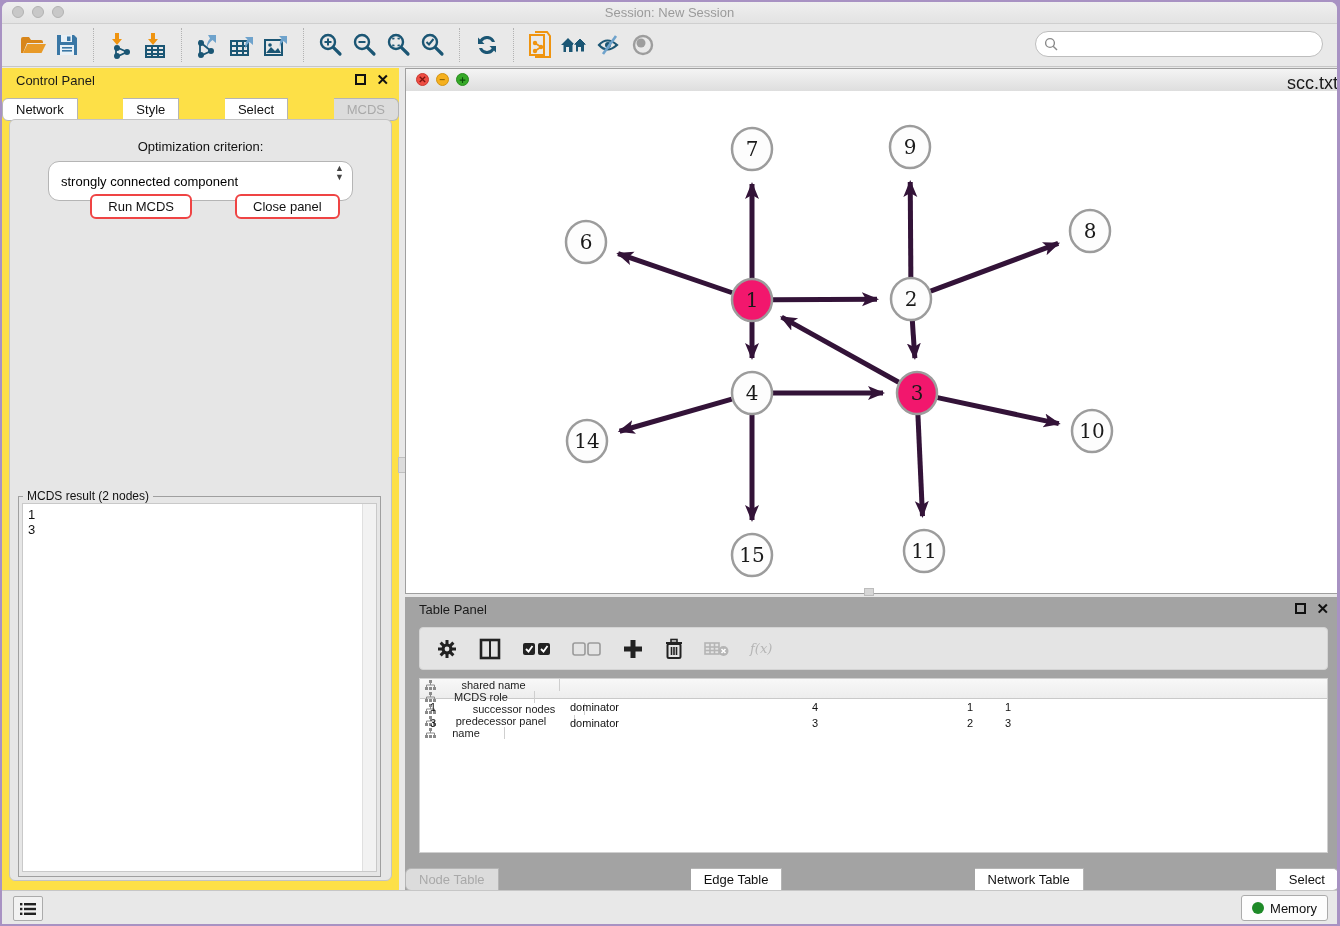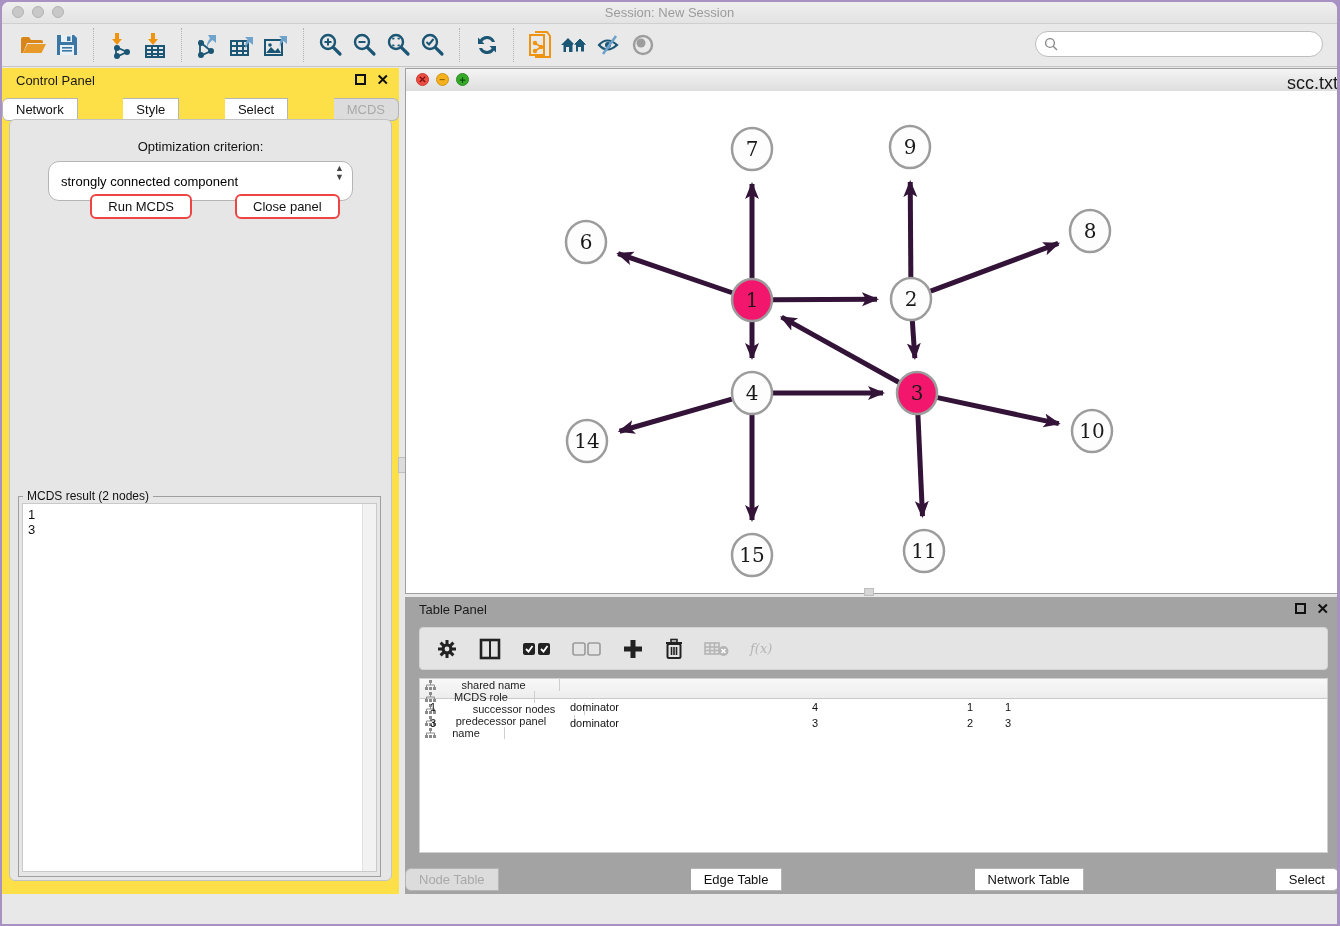--- a/index.html
+++ b/index.html
@@ -574,14 +574,32 @@
         </div>
     </div>
     <div class="seg-group tp-tabs" id="tp-tabs">
         <div class="seg active">Node Table</div>
         <div class="seg">Edge Table</div>
         <div class="seg">Network Table</div>
         <div class="seg">Select</div>
       </div>
   </div>
 
+  <div class="statusbar">
+    <div class="list-btn">
+      <svg width="16" height="14" viewBox="0 0 16 14">
+          <g fill="#222">
+            <rect x="0" y="1" width="2.4" height="2.4"></rect>
+            <rect x="4" y="1" width="12" height="2.4"></rect>
+            <rect x="0" y="5.8" width="2.4" height="2.4"></rect>
+            <rect x="4" y="5.8" width="12" height="2.4"></rect>
+            <rect x="0" y="10.6" width="2.4" height="2.4"></rect>
+            <rect x="4" y="10.6" width="12" height="2.4"></rect>
+          </g>
+        </svg>
+    </div>
+    <div class="mem-btn">
+      <div class="mem-dot"></div>
+      <span>Memory</span>
+    </div>
+  </div>
 
 </div>
 
 </body></html>

